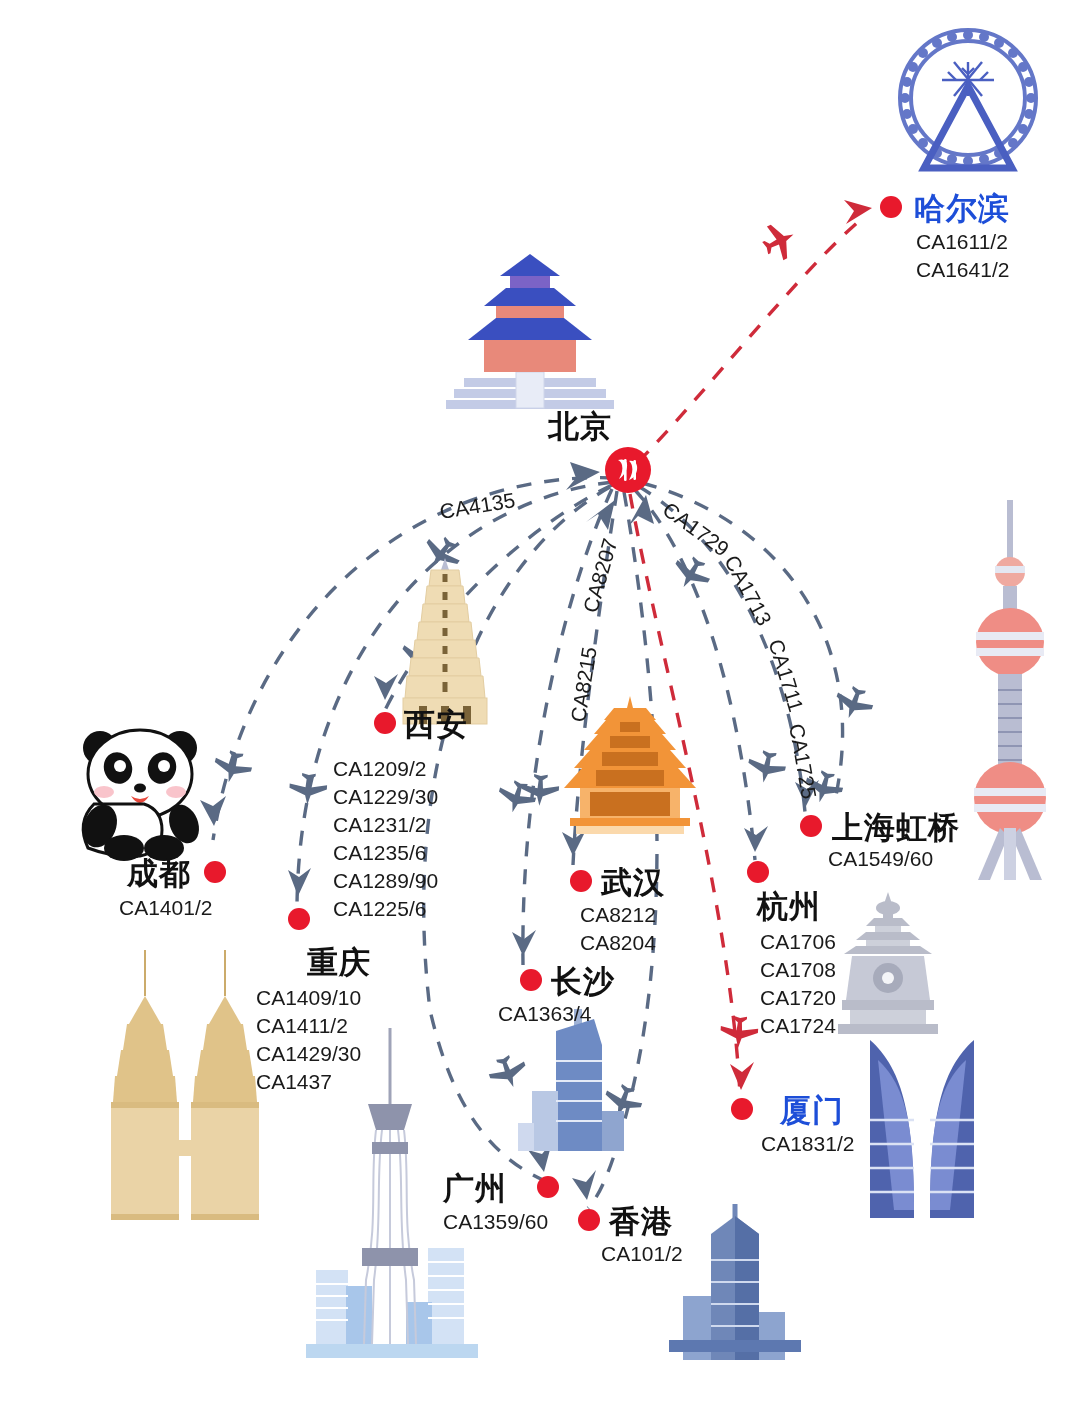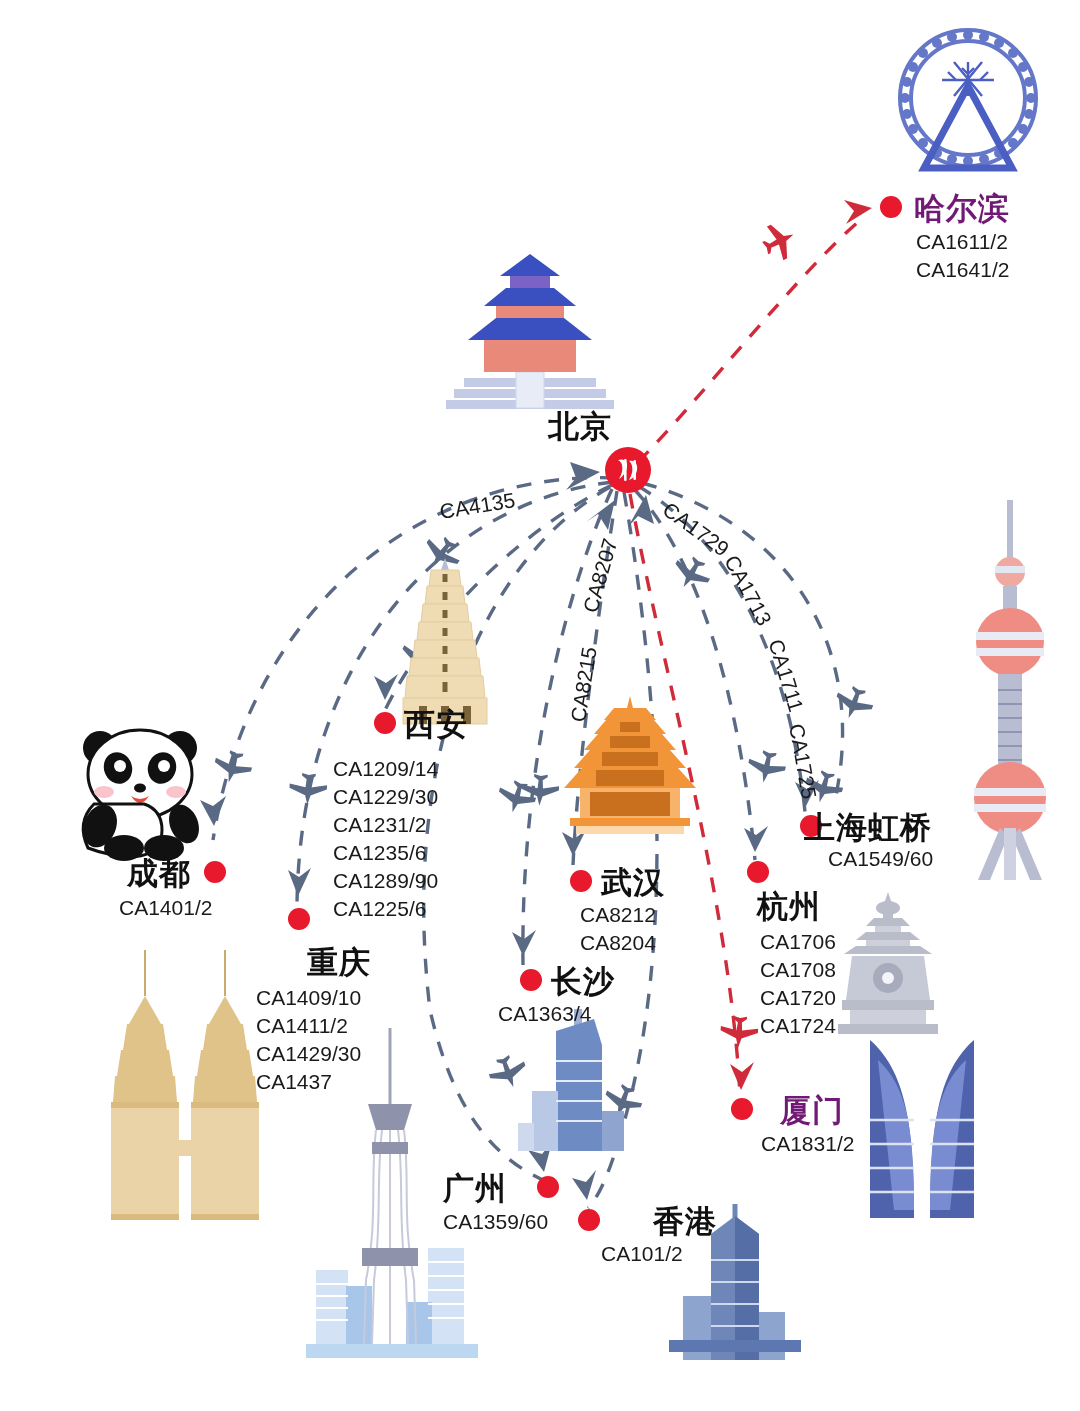--- a/index.html
+++ b/index.html
@@ -2,21 +2,21 @@
 <html><head>
 <meta charset="utf-8">
 <style>
   html,body{margin:0;padding:0;background:#ffffff;}
   body{width:1080px;height:1411px;position:relative;overflow:hidden;
        font-family:"Liberation Sans","DejaVu Sans",sans-serif;}
   #map{position:absolute;left:0;top:0;width:1080px;height:1411px;}
   .dot{position:absolute;width:22px;height:22px;border-radius:50%;background:#e8192c;}
   .cname{position:absolute;white-space:nowrap;font-weight:bold;font-size:31px;
          color:#111;font-family:"DejaVu Sans","Liberation Sans",sans-serif;letter-spacing:1px;}
-  .cname.red{color:#701a75;}
+  .cname.red{color:#1d4ed8;}
   .flights{position:absolute;white-space:nowrap;font-size:21px;line-height:1.33;
            color:#1a1a1a;font-family:"Liberation Sans","DejaVu Sans",sans-serif;}
   .rlabel{position:absolute;white-space:nowrap;font-size:21px;color:#1a1a1a;
           font-family:"Liberation Sans","DejaVu Sans",sans-serif;
           transform-origin:0 50%;}
   .logo{position:absolute;width:46px;height:46px;border-radius:50%;background:#e8192c;
         display:flex;align-items:center;justify-content:center;}
 </style>
 </head>
 <body>
@@ -391,21 +391,21 @@
 <div class="dot" style="left:880px;top:196px;"></div>
 <div class="cname red" style="left:914px;top:188px;">哈尔滨</div>
 <div class="flights" style="left:888px;top:228px;margin-left:28px;">
   <div>CA1611/2</div>
   <div>CA1641/2</div>
 </div>
 
 <div class="dot" style="left:374px;top:712px;"></div>
 <div class="cname" style="left:404px;top:704px;">西安</div>
 <div class="flights" style="left:333px;top:755px;">
-  <div>CA1209/14</div>
+  <div>CA1209/2</div>
   <div>CA1229/30</div>
   <div>CA1231/2</div>
   <div>CA1235/6</div>
   <div>CA1289/90</div>
   <div>CA1225/6</div>
 </div>
 
 <div class="dot" style="left:204px;top:861px;"></div>
 <div class="cname" style="left:127px;top:853px;">成都</div>
 <div class="flights" style="left:119px;top:894px;">
@@ -437,39 +437,39 @@
 <div class="dot" style="left:747px;top:861px;"></div>
 <div class="cname" style="left:757px;top:886px;">杭州</div>
 <div class="flights" style="left:760px;top:928px;">
   <div>CA1706</div>
   <div>CA1708</div>
   <div>CA1720</div>
   <div>CA1724</div>
 </div>
 
 <div class="dot" style="left:800px;top:815px;"></div>
-<div class="cname" style="left:804px;top:807px;">上海虹桥</div>
+<div class="cname" style="left:832px;top:807px;">上海虹桥</div>
 <div class="flights" style="left:828px;top:845px;">
   <div>CA1549/60</div>
 </div>
 
 <div class="dot" style="left:731px;top:1098px;"></div>
 <div class="cname red" style="left:763px;top:1090px;margin-left:17px;">厦门</div>
 <div class="flights" style="left:761px;top:1130px;">
   <div>CA1831/2</div>
 </div>
 
 <div class="dot" style="left:537px;top:1176px;"></div>
 <div class="cname" style="left:443px;top:1168px;">广州</div>
 <div class="flights" style="left:443px;top:1208px;">
   <div>CA1359/60</div>
 </div>
 
 <div class="dot" style="left:578px;top:1209px;"></div>
-<div class="cname" style="left:609px;top:1201px;margin-left:44px;">香港</div>
+<div class="cname" style="left:609px;top:1201px;">香港</div>
 <div class="flights" style="left:601px;top:1240px;">
   <div>CA101/2</div>
 </div>
 
 <div class="rlabel" style="left:440px;top:500px;transform:rotate(-9deg);">CA4135</div>
 <div class="rlabel" style="left:590px;top:600px;transform:rotate(-74deg);">CA8207</div>
 <div class="rlabel" style="left:578px;top:710px;transform:rotate(-81deg);">CA8215</div>
 <div class="rlabel" style="left:665px;top:495px;transform:rotate(36deg);">CA1729</div>
 <div class="rlabel" style="left:730px;top:545px;transform:rotate(62deg);">CA1713</div>
 <div class="rlabel" style="left:775px;top:628px;transform:rotate(73deg);">CA1711</div>

